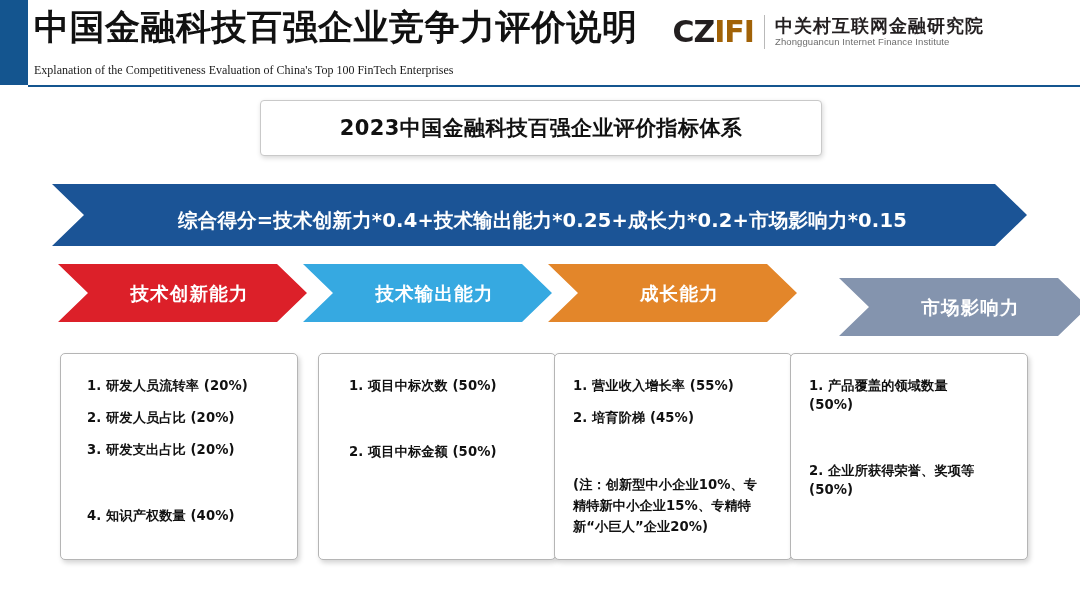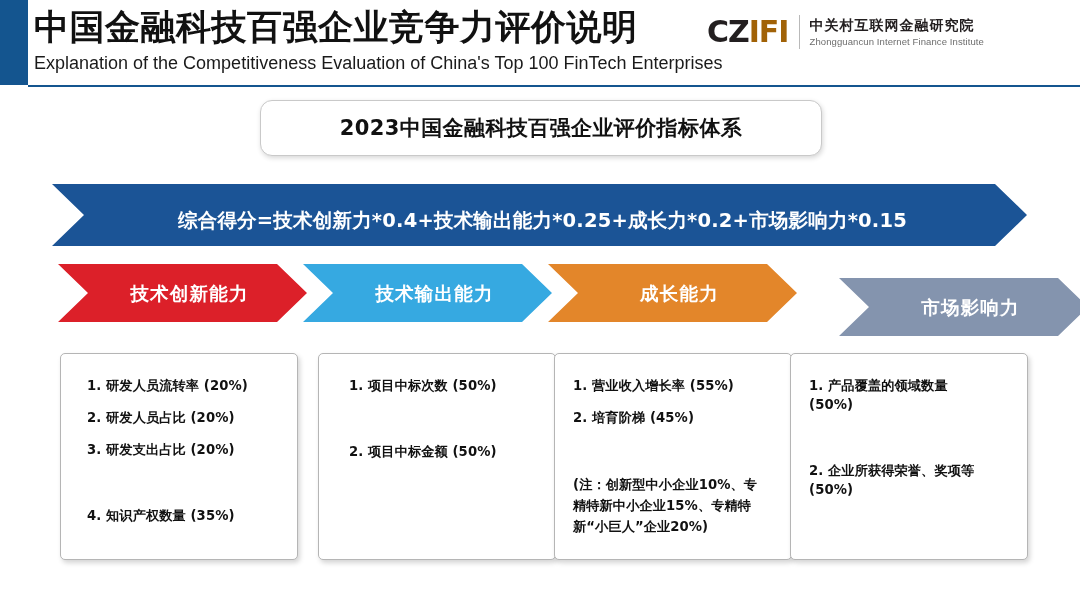--- a/index.html
+++ b/index.html
@@ -39,26 +39,26 @@
   #page-title {
     font-family: "DejaVu Serif", "Liberation Serif", serif;
     font-size: 35px;
     font-weight: 700;
     color: #111111;
     letter-spacing: 0.5px;
     line-height: 46px;
     white-space: nowrap;
   }
   #page-subtitle {
-    font-family: Liberation Sans, sans-serif;
-    font-size: 18px;
+    font-family: Liberation Serif, serif;
+    font-size: 12px;
     font-weight: 400;
     color: #1a1a1a;
     line-height: 26px;
-    margin-top: 0;
+    margin-top: 7px;
     white-space: nowrap;
   }
   #header-rule {
     position: absolute;
     left: 28px;
     top: 85px;
     width: 1052px;
     height: 2px;
     background: #14558F;
   }
@@ -88,21 +88,21 @@
   .logo-glyph.red  { color: #a16207; }
   #logo-divider {
     width: 1px;
     height: 34px;
     background: #b9b9b9;
     margin: 0 10px;
   }
   #logo-text-block { display: flex; flex-direction: column; justify-content: center; }
   #logo-cn {
     font-family: "DejaVu Sans", sans-serif;
-    font-size: 14px;
+    font-size: 18px;
     font-weight: 700;
     color: #231f20;
     letter-spacing: 1px;
     line-height: 19px;
     white-space: nowrap;
   }
   #logo-en {
     font-family: "Liberation Sans", sans-serif;
     font-size: 9.5px;
     color: #6d6d6d;
@@ -113,21 +113,21 @@
 
   
   #system-title-box {
     position: absolute;
     left: 260px;
     top: 100px;
     width: 560px;
     height: 54px;
     background: #ffffff;
     border: 1.2px solid #c9c9c9;
-    border-radius: 12px;
+    border-radius: 4px;
     box-shadow: 1px 2px 5px rgba(0,0,0,0.16);
     display: flex;
     align-items: center;
     justify-content: center;
   }
   #system-title-text {
     font-family: "DejaVu Sans", sans-serif;
     font-size: 21px;
     font-weight: 700;
     color: #111111;
@@ -279,21 +279,21 @@
     <span class="chevron-label">市场影响力</span>
   </div>
 </div>
 
 <div id="cards-row">
 
   <div class="detail-card" id="card-0">
     <div class="card-item">1. 研发人员流转率 (20%)</div>
     <div class="card-item">2. 研发人员占比 (20%)</div>
     <div class="card-item">3. 研发支出占比 (20%)</div>
-    <div class="card-item">4. 知识产权数量 (35%)</div>
+    <div class="card-item">4. 知识产权数量 (40%)</div>
   </div>
 
   <div class="detail-card" id="card-1">
     <div class="card-item">1. 项目中标次数 (50%)</div>
     <div class="card-item">2. 项目中标金额 (50%)</div>
   </div>
 
   <div class="detail-card" id="card-2">
     <div class="card-item">1. 营业收入增长率 (55%)</div>
     <div class="card-item">2. 培育阶梯 (45%)</div>

